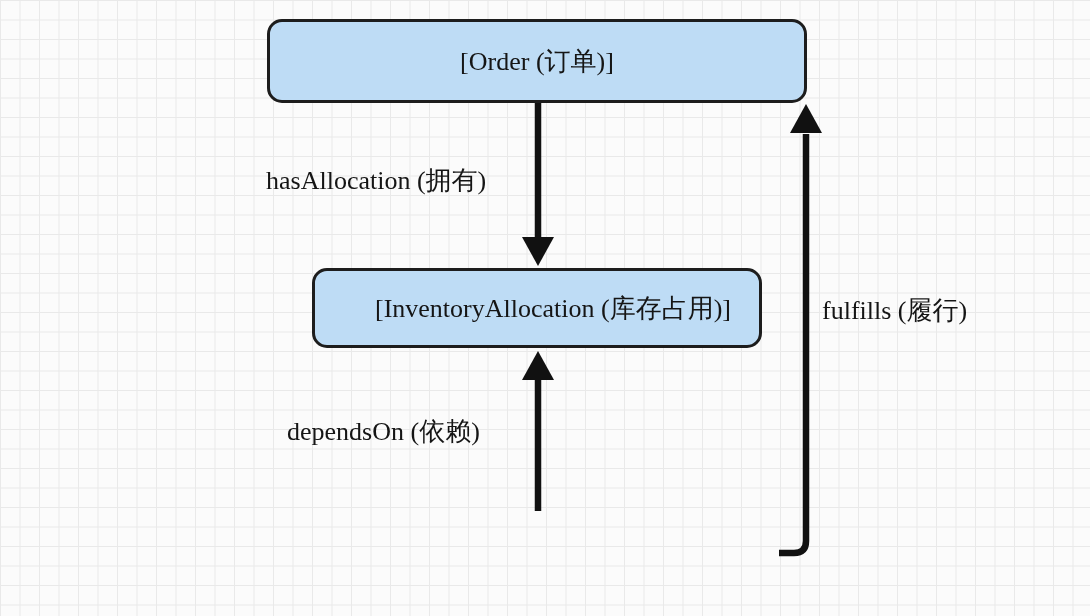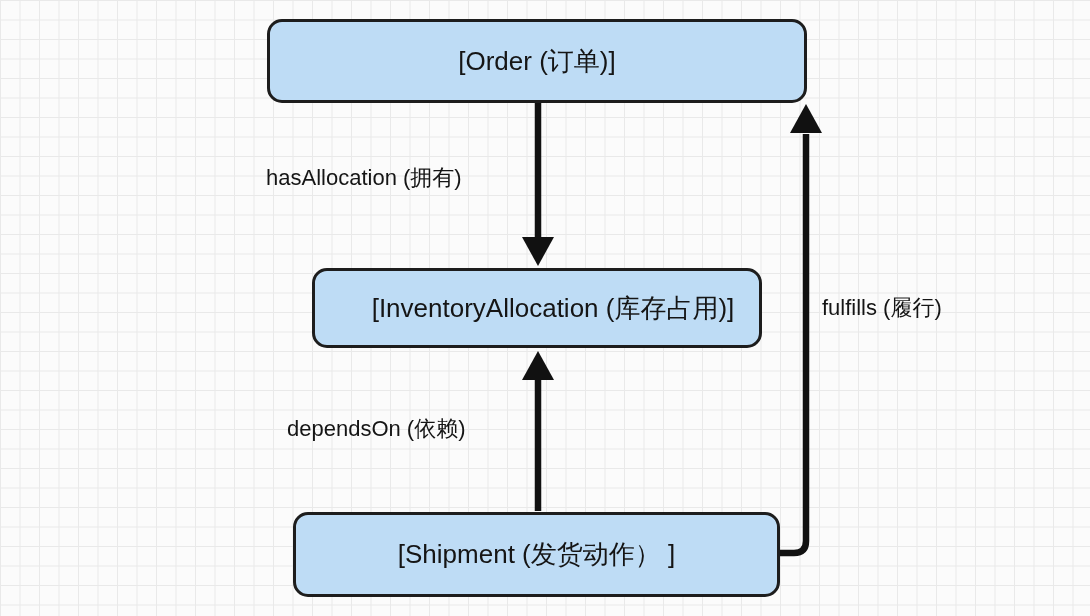--- a/index.html
+++ b/index.html
@@ -7,35 +7,36 @@
     width: 1090px; height: 616px; overflow: hidden;
     font-family: "Liberation Sans", "DejaVu Sans", sans-serif;
   }
   .canvas {
     position: relative; width: 1090px; height: 616px;
     background-color: var(--canvas, #fbfbfb);
     background-image:
       linear-gradient(to right, var(--grid-line, #e9e9e9) 1px, transparent 1px),
       linear-gradient(to bottom, var(--grid-line, #e9e9e9) 1px, transparent 1px);
     background-size: 19.5px 19.5px;
+    font-family: Liberation Serif, serif;
   }
   .edges { position: absolute; left: 0; top: 0; }
   .edge-line { stroke: var(--arrow, #111111); stroke-width: 6.5; fill: none; }
   .edge-head { fill: var(--arrow, #111111); stroke: none; }
   .node {
     position: absolute; box-sizing: border-box;
     display: flex; align-items: center; justify-content: center;
     background: var(--node-fill, #bedcf5);
     border: 3.5px solid var(--node-border, #1d1d1d);
     border-radius: 15px;
     font-size: 26px; color: var(--text, #151515);
     text-align: center; white-space: nowrap;
   }
   .edge-label {
-    position: absolute; font-size: 22px; color: var(--text, #151515);
+    position: absolute; font-size: 26px; color: var(--text, #151515);
     white-space: nowrap;
   }
   #node-order     { left: 267px; top: 19px;  width: 540px; height: 84px; }
   #node-inventory { left: 312px; top: 268px; width: 450px; height: 80px; padding-left: 32px; }
   #node-shipment  { left: 293px; top: 512px; width: 487px; height: 85px; }
   #label-hasallocation { left: 266px; top: 163px; }
   #label-dependson     { left: 287px; top: 414px; }
   #label-fulfills      { left: 822px; top: 293px; }
 </style>
 </head>
@@ -59,23 +60,20 @@
   </svg>
 
   <div class="node" id="node-order">
     <span>[Order (订单)]</span>
   </div>
 
   <div class="node" id="node-inventory">
     <span>[InventoryAllocation (库存占用)]</span>
   </div>
 
-  <div class="node" id="node-shipment">
-    <span>[Shipment (发货动作） ]</span>
-  </div>
 
   <div class="edge-label" id="label-hasallocation">hasAllocation (拥有)</div>
 
   <div class="edge-label" id="label-fulfills">fulfills (履行)</div>
 
   <div class="edge-label" id="label-dependson">dependsOn (依赖)</div>
 
 </div>
 
 </body></html>

